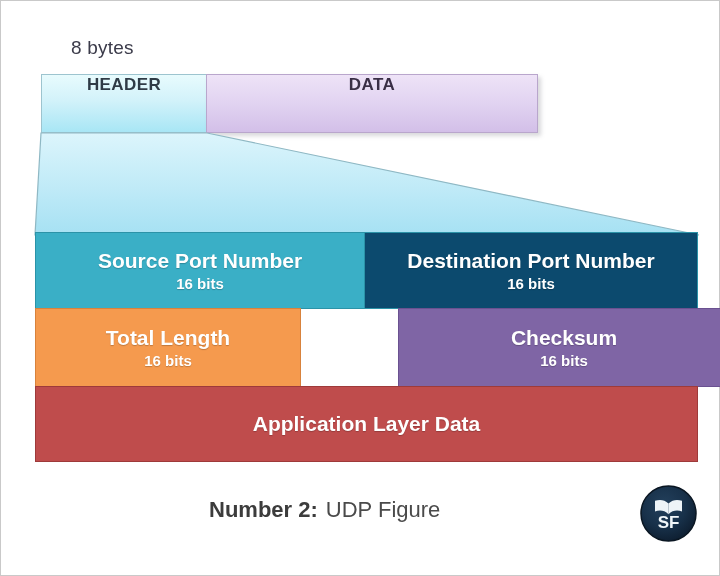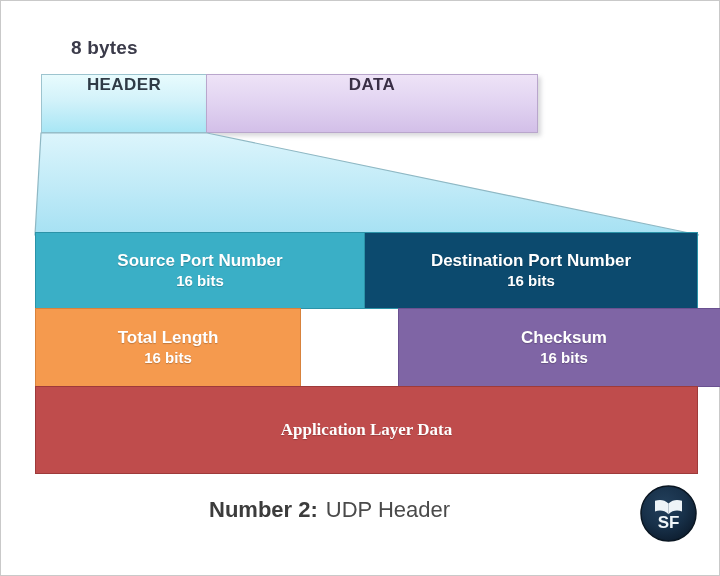--- a/index.html
+++ b/index.html
@@ -22,21 +22,21 @@
     box-sizing: border-box;
     border: 1px solid #c9c9c9;
   }
 
   
   .bytes-label {
     position: absolute;
     left: 70px;
     top: 36px;
     font-size: 19px;
-    font-weight: bold;
+    font-weight: normal;
     color: #3b3b4a;
     letter-spacing: 0.2px;
     white-space: nowrap;
   }
 
   
   .packet-row {
     position: absolute;
     left: 40px;
     top: 73px;
@@ -94,21 +94,21 @@
     box-sizing: border-box;
     display: flex;
     flex-direction: column;
     align-items: center;
     justify-content: center;
     color: #ffffff;
     text-align: center;
     font-weight: bold;
     text-shadow: 0 1px 1px rgba(0,0,0,0.22);
   }
-  .field .fname { font-size: 17px; line-height: 1.25; }
+  .field .fname { font-size: 21px; line-height: 1.25; }
   .field .fbits { font-size: 15px; line-height: 1.3; }
 
   .f-srcport {
     left: 0; top: 0; width: 330px; height: 77px;
     background: #3aafc6;
     border: 1px solid #2b93a8;
   }
   .f-dstport {
     left: 329px; top: 0; width: 334px; height: 77px;
     background: #0c4a6e;
@@ -119,24 +119,23 @@
     background: #f59a4e;
     border: 1px solid #d8823c;
   }
   .f-checksum {
     left: 331px; top: 76px; width: 332px; height: 79px;
     background: #7f65a5;
     border: 1px solid #6a5190;
     margin-left: 32px;
   }
   .f-appdata {
-    left: 0; top: 154px; width: 663px; height: 88px;
+    left: 0; top: 154px; width: 663px; height: 76px;
     background: #bf4c4c;
     border: 1px solid #9e3a3a;
-    font-family: Liberation Serif, serif;
   }
 
   
   .fig-caption {
     position: absolute;
     left: 208px;
     top: 496px;
     font-size: 22px;
     color: #4a4a4a;
     white-space: nowrap;
@@ -210,21 +209,21 @@
       <span class="fbits">16 bits</span>
     </div>
 
     <div class="field f-appdata">
       <span class="fname">Application Layer Data</span>
     </div>
 
   </div>
 
   <div class="fig-caption">
-    <span class="fig-num">Number 2:</span><span class="fig-title">UDP Header</span>
+    <span class="fig-num">Number 2:</span><span class="fig-title">UDP Figure</span>
   </div>
 
   <div class="logo-badge">
     <svg width="57" height="57" viewBox="0 0 57 57" xmlns="http://www.w3.org/2000/svg">
       <defs>
         <radialGradient id="badgeGrad" cx="42%" cy="35%" r="72%">
           <stop offset="0%" stop-color="#23405c"></stop>
           <stop offset="55%" stop-color="#18314a"></stop>
           <stop offset="100%" stop-color="#0c1b2c"></stop>
         </radialGradient>

